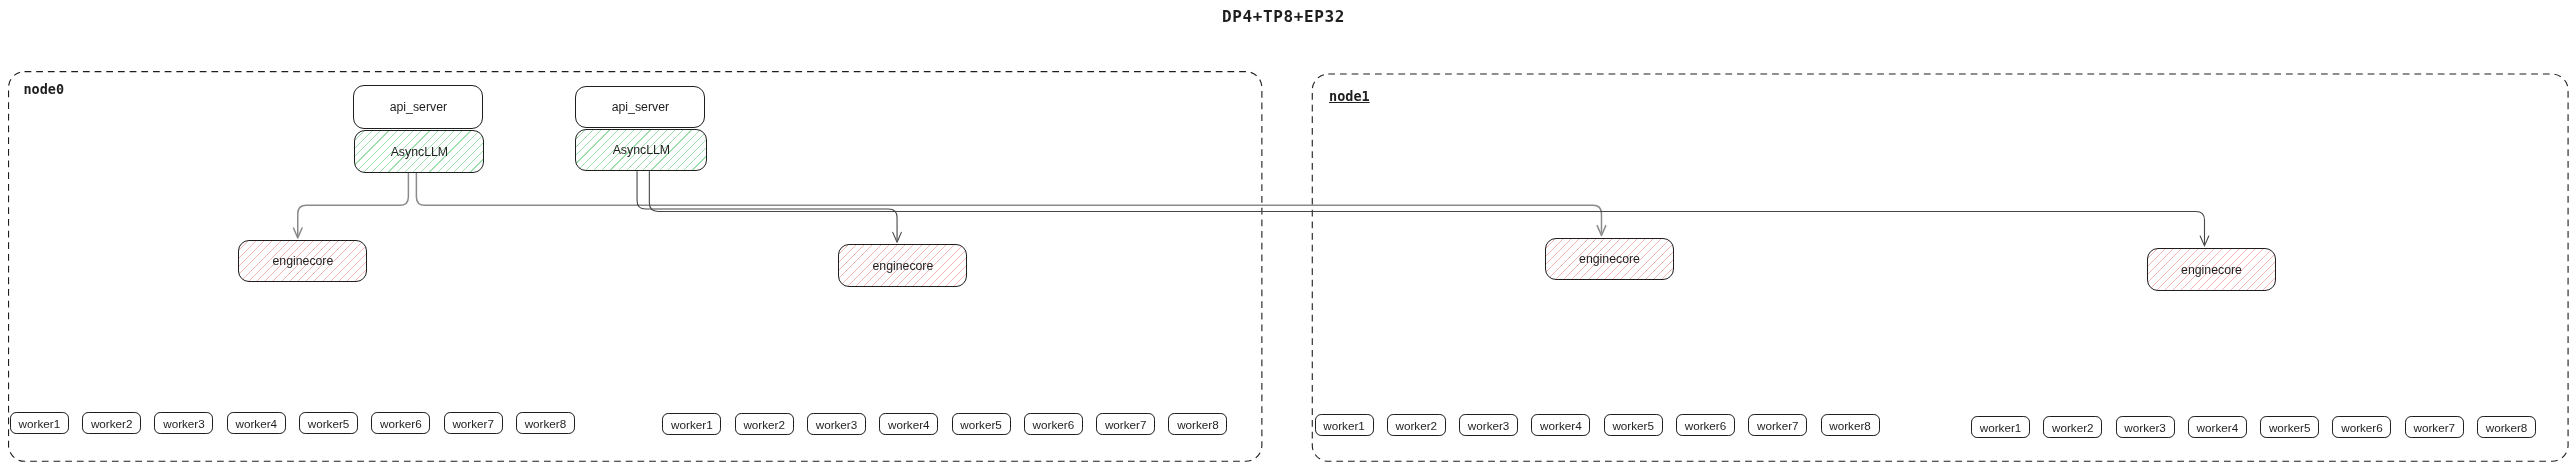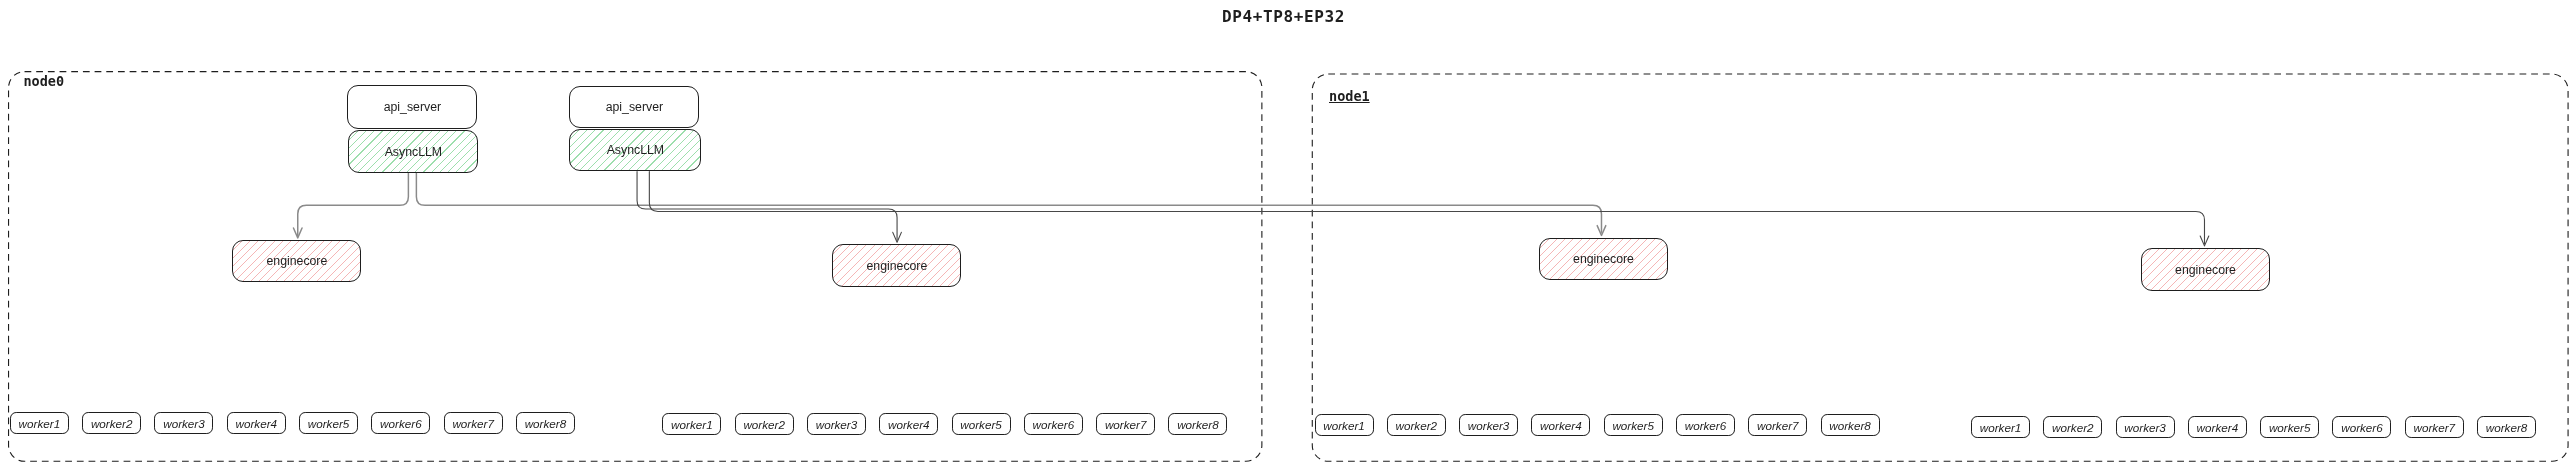--- a/index.html
+++ b/index.html
@@ -42,20 +42,21 @@
   }
   .box{
     position:absolute;
     box-sizing:border-box;
     border:1.4px solid var(--ink);
     border-radius:11px;
     background-color:#ffffff;
     display:flex;align-items:center;justify-content:center;
     font-size:12.3px;color:var(--ink);
     white-space:nowrap;
+    margin-left:6px;
   }
   .hatch-green{
     background-image:repeating-linear-gradient(135deg,
       rgba(77,196,105,0.55) 0px, rgba(77,196,105,0.55) 0.9px,
       transparent 0.9px, transparent 5.8px);
   }
   .hatch-red{
     background-image:repeating-linear-gradient(135deg,
       rgba(235,110,110,0.5) 0px, rgba(235,110,110,0.5) 0.8px,
       transparent 0.8px, transparent 5.8px);
@@ -67,21 +68,20 @@
   .worker{
     box-sizing:border-box;
     width:59px;height:22px;
     border:1.2px solid var(--ink);
     border-radius:6.2px;
     background:#ffffff;
     display:flex;align-items:center;justify-content:center;
     font-size:11.7px;color:var(--ink);
     white-space:nowrap;
     flex:0 0 auto;
-    font-style:italic;
   }
 </style>
 </head>
 <body>
 
 <div class="canvas">
 
   <div class="title">DP4+TP8+EP32</div>
 
   <svg class="overlay" width="2576" height="469" viewBox="0 0 4188 763" xmlns="http://www.w3.org/2000/svg">
@@ -96,21 +96,21 @@
     <polyline class="arrow gray" points="2597,367 2604,383 2611,367"></polyline>
 
     <path class="arrow dark" d="M1035,279 L1035,326 Q1035,340 1049,340 L1444,340 Q1458,340 1458,354 L1458,390"></path>
     <polyline class="arrow dark" points="1451,378 1458,394 1465,378"></polyline>
 
     <path class="arrow dark" d="M1055,279 L1055,330 Q1055,344 1069,344 L3571,344 Q3585,344 3585,358 L3585,396"></path>
     <polyline class="arrow dark" points="3578,384 3585,400 3592,384"></polyline>
   </svg>
 
   <div class="node" style="left:7.4px;top:71px;width:1255px;height:391px;">
-    <div class="nodelabel" style="left:16px;top:2px;">node0</div>
+    <div class="nodelabel" style="left:16px;top:10px;">node0</div>
 
     <div class="box" style="left:340px;top:13.5px;width:130px;height:44px;">api_server</div>
     <div class="box hatch-green" style="left:341px;top:59px;width:130px;height:43px;">AsyncLLM</div>
 
     <div class="box" style="left:562px;top:14.8px;width:130px;height:42px;">api_server</div>
     <div class="box hatch-green" style="left:562px;top:58px;width:132px;height:42px;">AsyncLLM</div>
 
     <div class="box hatch-red" style="left:225px;top:169px;width:129px;height:42px;">enginecore</div>
     <div class="box hatch-red" style="left:825px;top:173px;width:129px;height:43px;">enginecore</div>
 

